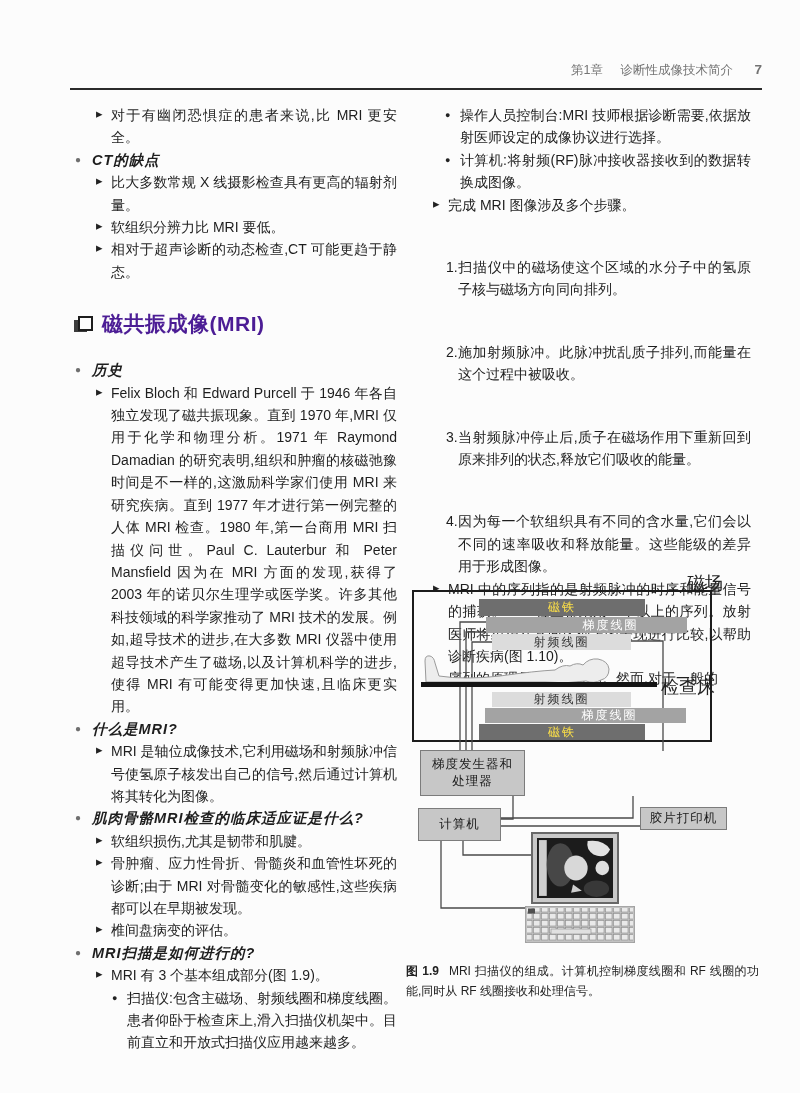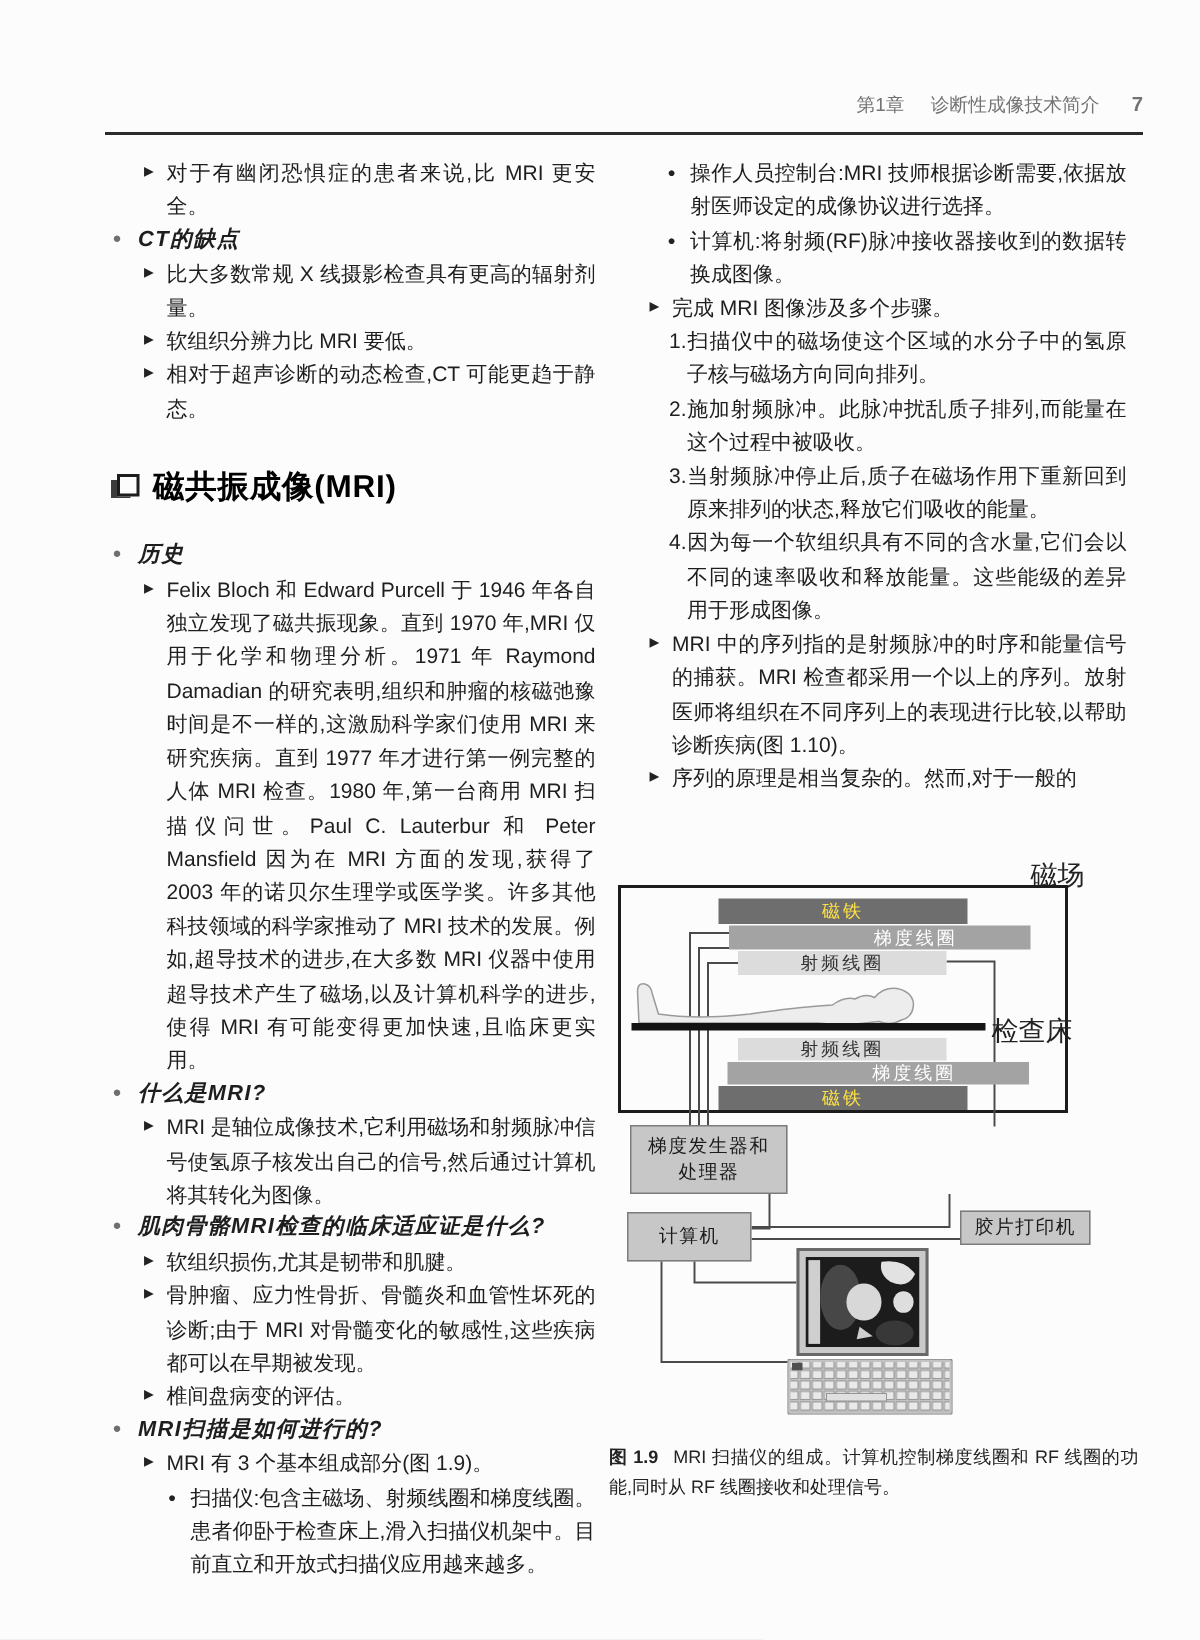--- a/index.html
+++ b/index.html
@@ -18,28 +18,28 @@
   .col-right{left:420px;width:331px;}
 
   .li{position:relative;font-size:14px;line-height:22.4px;text-align:justify;}
   .li .bullet{position:absolute;font-style:normal;font-weight:normal;letter-spacing:0;}
   .li.topic{padding-left:18px;font-style:italic;font-weight:600;letter-spacing:1px;font-size:14.5px;}
   .li.topic .bullet{left:1px;top:0;font-size:10px;color:#6f6f6f;}
   .li.arrow{padding-left:37px;}
   .li.arrow .bullet{left:22px;top:-1px;font-size:13px;color:#222;}
   .li.dot{padding-left:53px;}
   .li.dot .bullet{left:38px;top:0;font-size:9px;color:#222;}
-  .li.num{padding-left:38px;text-indent:-12px;}
+  .li.num{padding-left:38px;text-indent:-12px;margin-top:40px;}
   .col-right .li.arrow{padding-left:28px;}
   .col-right .li.arrow .bullet{left:13px;}
   .col-right .li.dot{padding-left:40px;}
   .col-right .li.dot .bullet{left:25px;}
 
   
-  .section{margin:27px 0 21px 0;font-size:21px;font-weight:bold;color:#000000;letter-spacing:.5px;display:flex;align-items:center;}
+  .section{margin:27px 0 21px 0;font-size:21px;font-weight:bold;color:#4c1d95;letter-spacing:.5px;display:flex;align-items:center;}
   .sq-icon{position:relative;display:inline-block;width:19px;height:17px;margin-right:9px;flex:0 0 auto;}
   .sq-icon::before{content:"";position:absolute;left:0;top:4px;width:13px;height:12px;background:#3c3c3c;}
   .sq-icon::after{content:"";position:absolute;left:4px;top:0;width:11px;height:11px;background:#fcfcfc;border:2px solid #1d1d1d;}
 
   
   .figure{position:absolute;left:405px;top:570px;width:355px;height:385px;}
   .fig-label{position:absolute;font-size:18px;color:#222;white-space:nowrap;}
   .scanner-box{position:absolute;left:7px;top:20px;width:300px;height:152px;border:2px solid #1c1c1c;box-sizing:border-box;}
   .wires{position:absolute;left:0;top:0;}
   .bar{position:absolute;text-align:center;font-size:12px;letter-spacing:2px;white-space:nowrap;}

